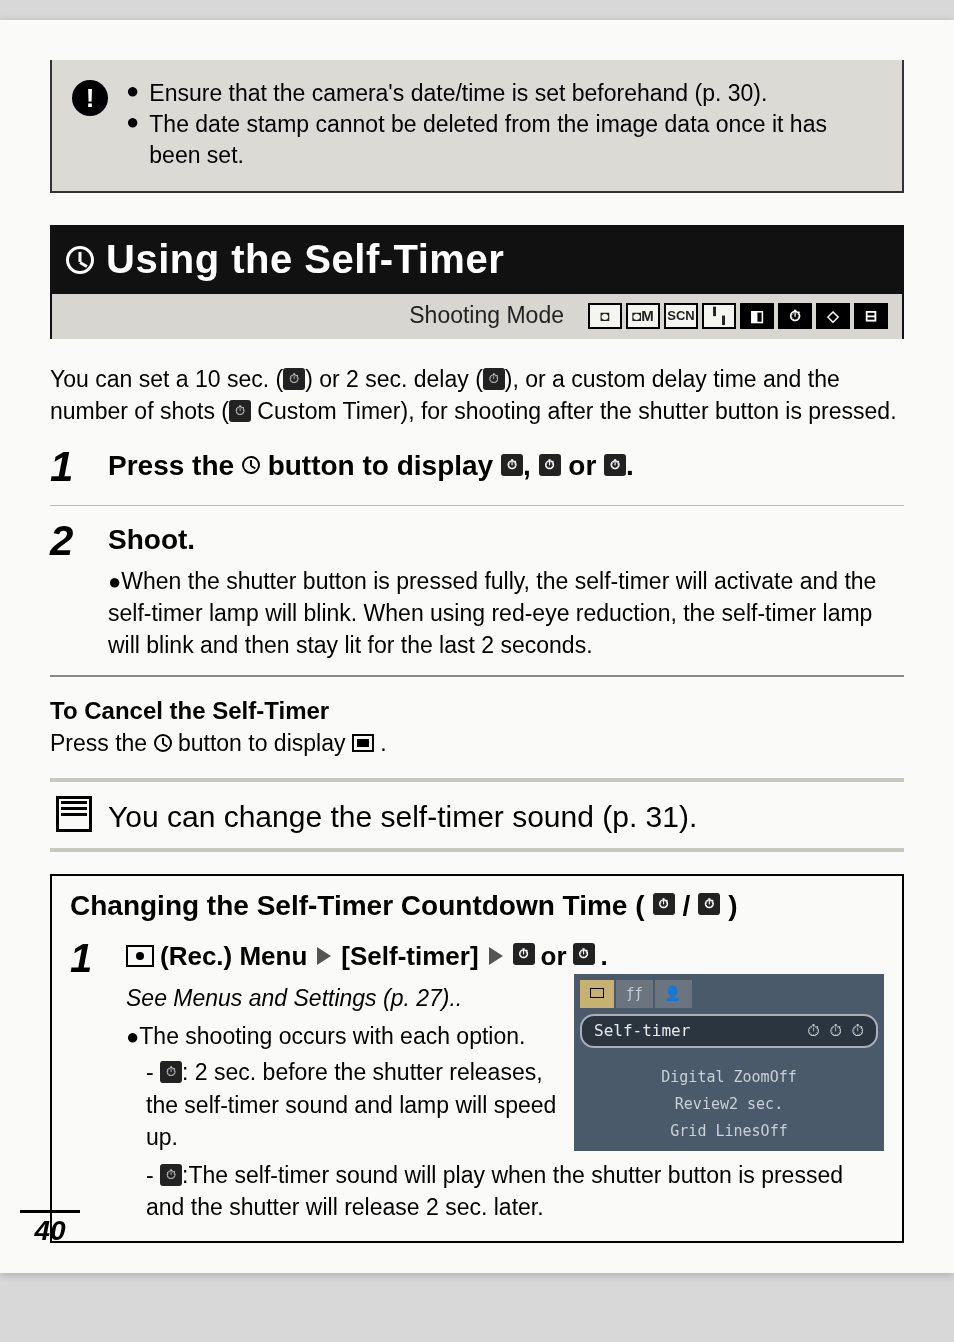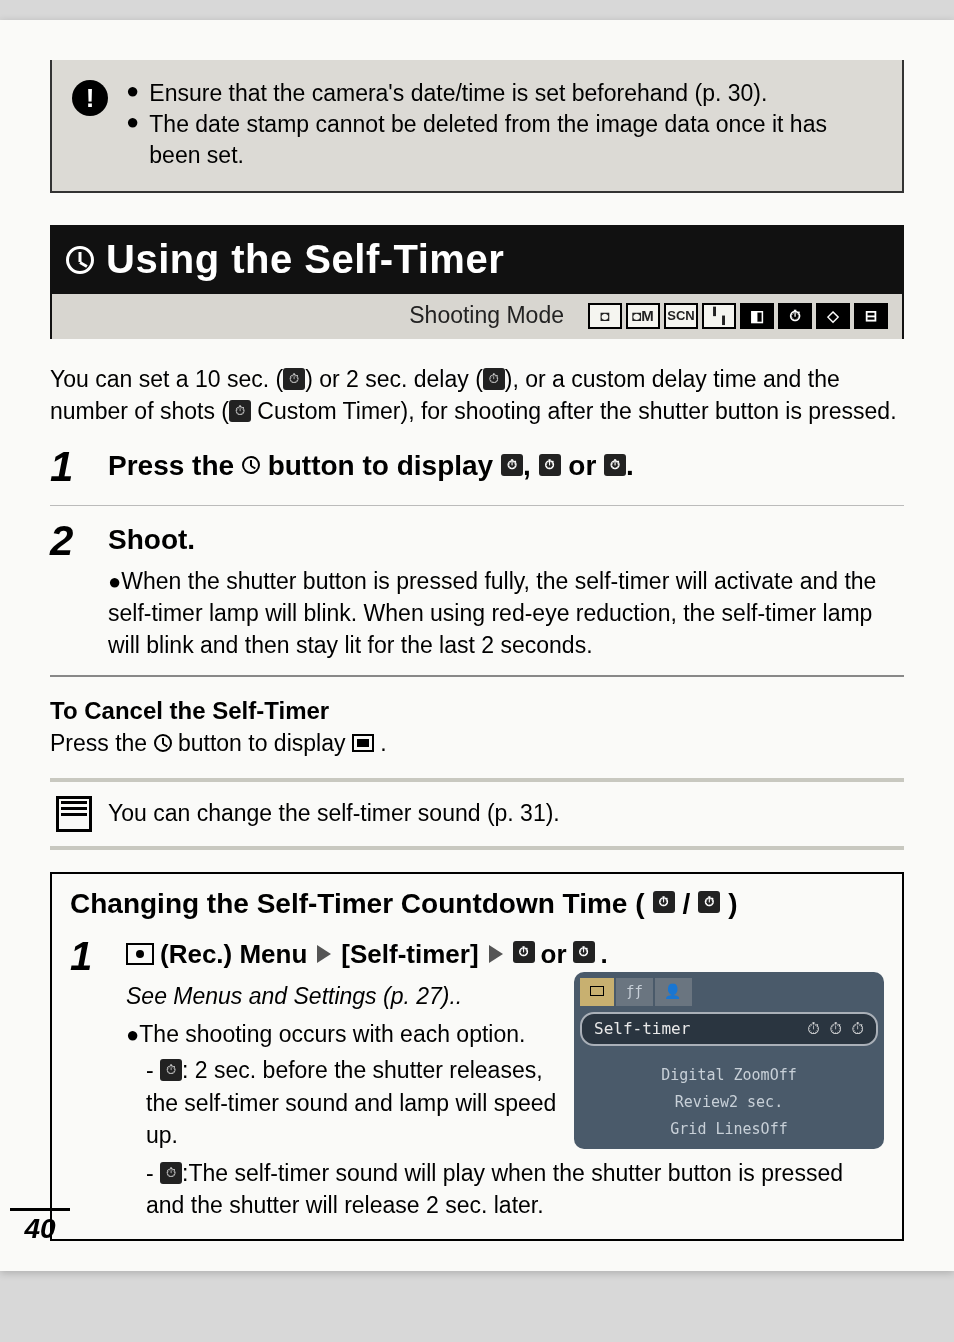--- a/index.html
+++ b/index.html
@@ -102,49 +102,49 @@
   .step-body { flex:1; font-size:23px; line-height:1.4; }
   .step-body .hd { font-size: 28px; font-weight:900; font-family: Arial, sans-serif; margin-bottom: 6px;}
   .subhead { font-size: 24px; font-weight:700; margin-top: 20px; }
   .subtxt { font-size: 23px; line-height:1.4; padding: 2px 0 18px 0;}
   .hint-row { display:flex; gap:16px; align-items:flex-start; border-top:4px solid #c8c8c0; border-bottom: 4px solid #c8c8c0; padding: 14px 6px; margin-bottom: 22px;}
   .hint-icon {
     width:36px; height:36px; border:3px solid #000; padding:2px;
     display:flex; flex-direction:column; gap:3px;
   }
   .hint-icon span{height:3px;background:#000;}
-  .hint-txt{font-size:23px;padding-top:4px;}
+  .hint-txt{font-size:30px;padding-top:4px;}
   .subsection {
     border: 2px solid #000;
     padding: 0;
   }
   .subsection-title {
     font-size: 28px; font-weight: 900; padding: 14px 18px 10px 18px;
     display:flex; align-items:center; gap:8px; flex-wrap:wrap;
   }
   .substep { display:flex; gap:16px; padding: 6px 18px 18px 18px; }
   .substep .step-num { font-size:40px;}
   .substep-body { flex:1; font-size:23px; line-height:1.4;}
   .substep-body .hd { font-size:26px; font-weight:900; display:flex; align-items:center; flex-wrap:wrap; gap:6px;}
   .tri { display:inline-block; width:0; height:0; border-top:9px solid transparent; border-bottom:9px solid transparent; border-left:14px solid #555; margin:0 4px; vertical-align:middle;}
   .rec-ico { display:inline-flex; width:28px;height:22px;border:2px solid #000;align-items:center;justify-content:center;vertical-align:middle;}
   .rec-ico::before{content:'';width:8px;height:8px;background:#000;border-radius:50%;}
   .menu-screen {
-    background:#4a5a6a; width:310px; padding:6px; border-radius:10px; float:right; margin-left:16px; margin-bottom:8px;
+    background:#4a5a6a; width:310px; padding:6px; border-radius:0; float:right; margin-left:16px; margin-bottom:8px;
     font-family: monospace; font-size:16px; color:#e8e8e8;
   }
   .menu-tabs{display:flex;gap:2px;margin-bottom:6px;}
   .menu-tab{background:#6a7580;padding:4px 10px;font-size:14px;color:#c8d0d8;}
   .menu-tab.active{background:#c8b070;color:#000;}
   .menu-tab .cam{width:14px;height:10px;border:1px solid currentColor;display:inline-block;position:relative;}
   .menu-sel{background:#2a3540;border:2px solid #aab0b8;border-radius:14px;padding:4px 12px;display:flex;justify-content:space-between;align-items:center;margin-bottom:16px;}
   .menu-row{display:flex;justify-content:center;padding:3px 12px;font-size:15px;color:#c8d0d8;}
   .italic{font-style:italic;}
   .pgnum {
-    position:absolute; left:10px; bottom:26px;
+    position:absolute; left:20px; bottom:26px;
     font-size:28px; font-style:italic; font-weight:700;
     border-top: 3px solid #000; padding-top:2px; width:60px; text-align:center;
   }
   .sqrect { display:inline-flex; width:22px; height:18px; border:2px solid #000; vertical-align:middle; position:relative; top:-2px;}
   .sqrect::before{content:'';position:absolute;inset:3px;background:#000;}
 </style>
 </head>
 <body>
 <div class="page">
 

